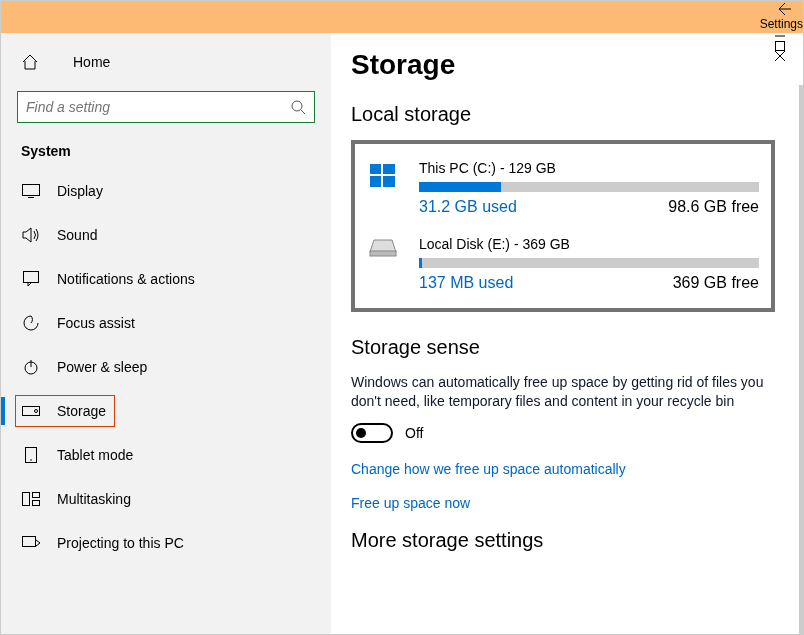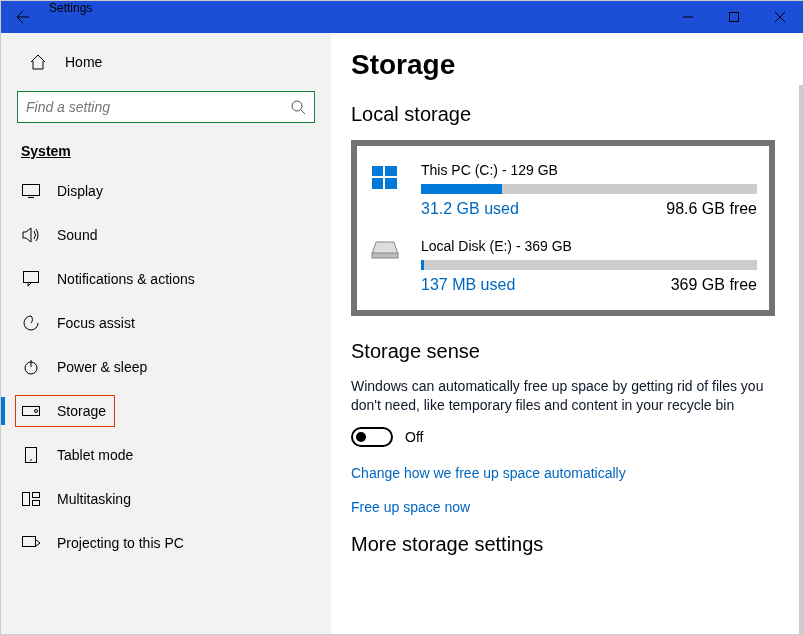--- a/index.html
+++ b/index.html
@@ -9,22 +9,23 @@
     color: #000;
     background: #fff;
     width: 804px;
     height: 635px;
     overflow: hidden;
     border: 1px solid #ccc;
   }
   .titlebar {
     height: 32px;
     display: flex;
-    align-items: flex-start;
-    background: #1d4ed8;
+    align-items: flex-end;
+    background: #fdba74;
+    flex-direction: column;
   }
   .titlebar .back {
     width: 40px; height: 32px;
     display: flex; align-items: center; justify-content: center;
     cursor: pointer;
   }
   .titlebar .title {
     padding-left: 8px;
     font-size: 12px;
     color: #000;
@@ -40,22 +41,22 @@
     height: calc(100% - 32px);
   }
   .sidebar {
     width: 330px;
     background: #f2f2f2;
     padding-top: 12px;
     position: relative;
   }
   .home-row {
     display: flex; align-items: center;
-    gap: 16px;
-    padding: 8px 28px;
+    gap: 32px;
+    padding: 8px 20px;
     cursor: pointer;
     text-align: center;
   }
   .home-row .icon-slot { width: 20px; display:flex; align-items:center; }
   .search-box {
     margin: 12px 16px 14px 16px;
     border: 1px solid #15803d;
     background: #fff;
     height: 32px;
     display: flex; align-items: center;
@@ -63,21 +64,20 @@
   }
   .search-box input {
     flex: 1; border: none; outline: none;
     font-size: 14px; font-style: italic;
     background: transparent;
   }
   .group-header {
     font-weight: 600;
     padding: 6px 20px 10px 20px;
     font-size: 14px;
-    text-decoration: underline;
   }
   .nav-item {
     display: flex; align-items: center;
     gap: 16px;
     height: 44px;
     padding: 0 20px;
     cursor: pointer;
     position: relative;
   }
   .nav-item .icon-slot { width: 20px; display:flex; align-items:center; justify-content:center;}
@@ -102,21 +102,21 @@
     font-size: 28px;
     margin-bottom: 22px;
   }
   h2.section {
     font-weight: 400;
     font-size: 20px;
     margin-bottom: 14px;
     margin-top: 8px;
   }
   .drives-box {
-    border: 6px solid #737373;
+    border: 4px solid #737373;
     padding: 10px 12px 10px 8px;
     margin-bottom: 24px;
   }
   .drive {
     display: flex;
     gap: 16px;
     padding: 6px 0 14px 0;
     cursor: pointer;
   }
   .drive-icon {

